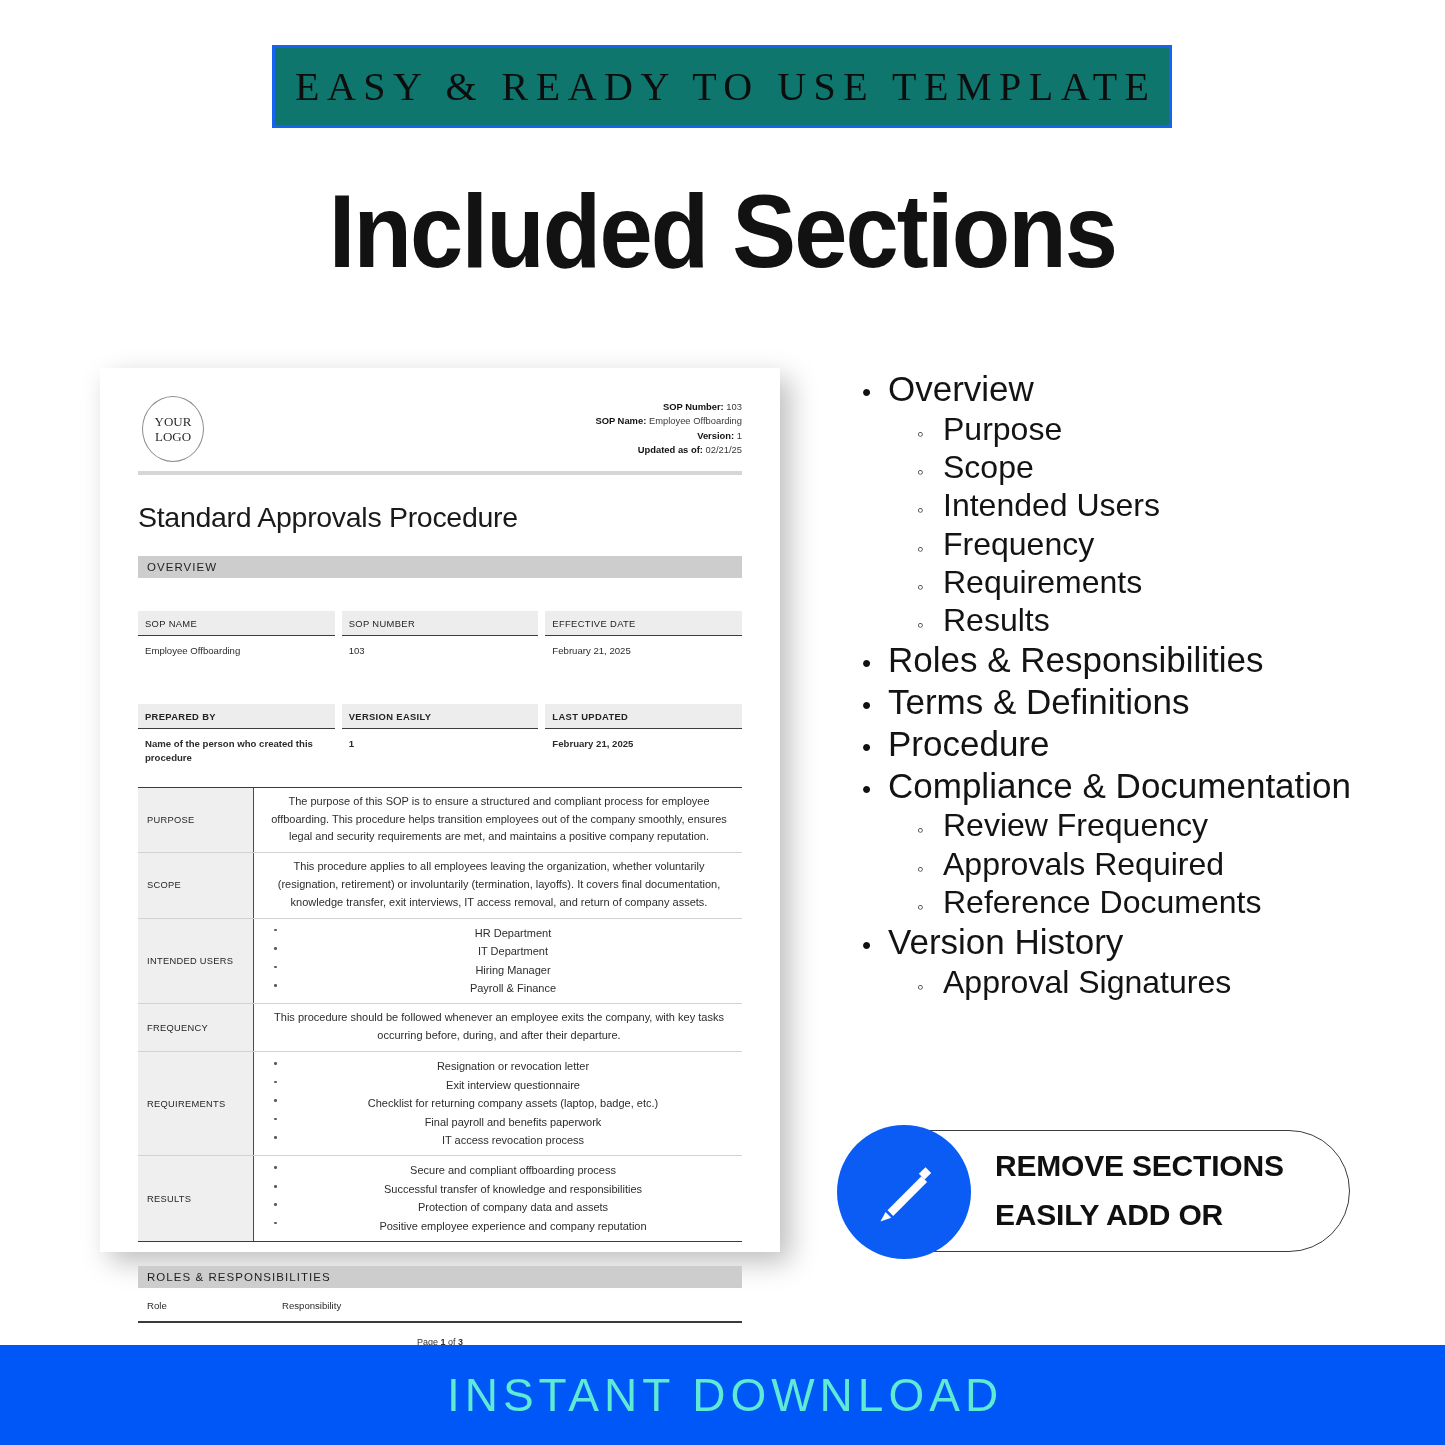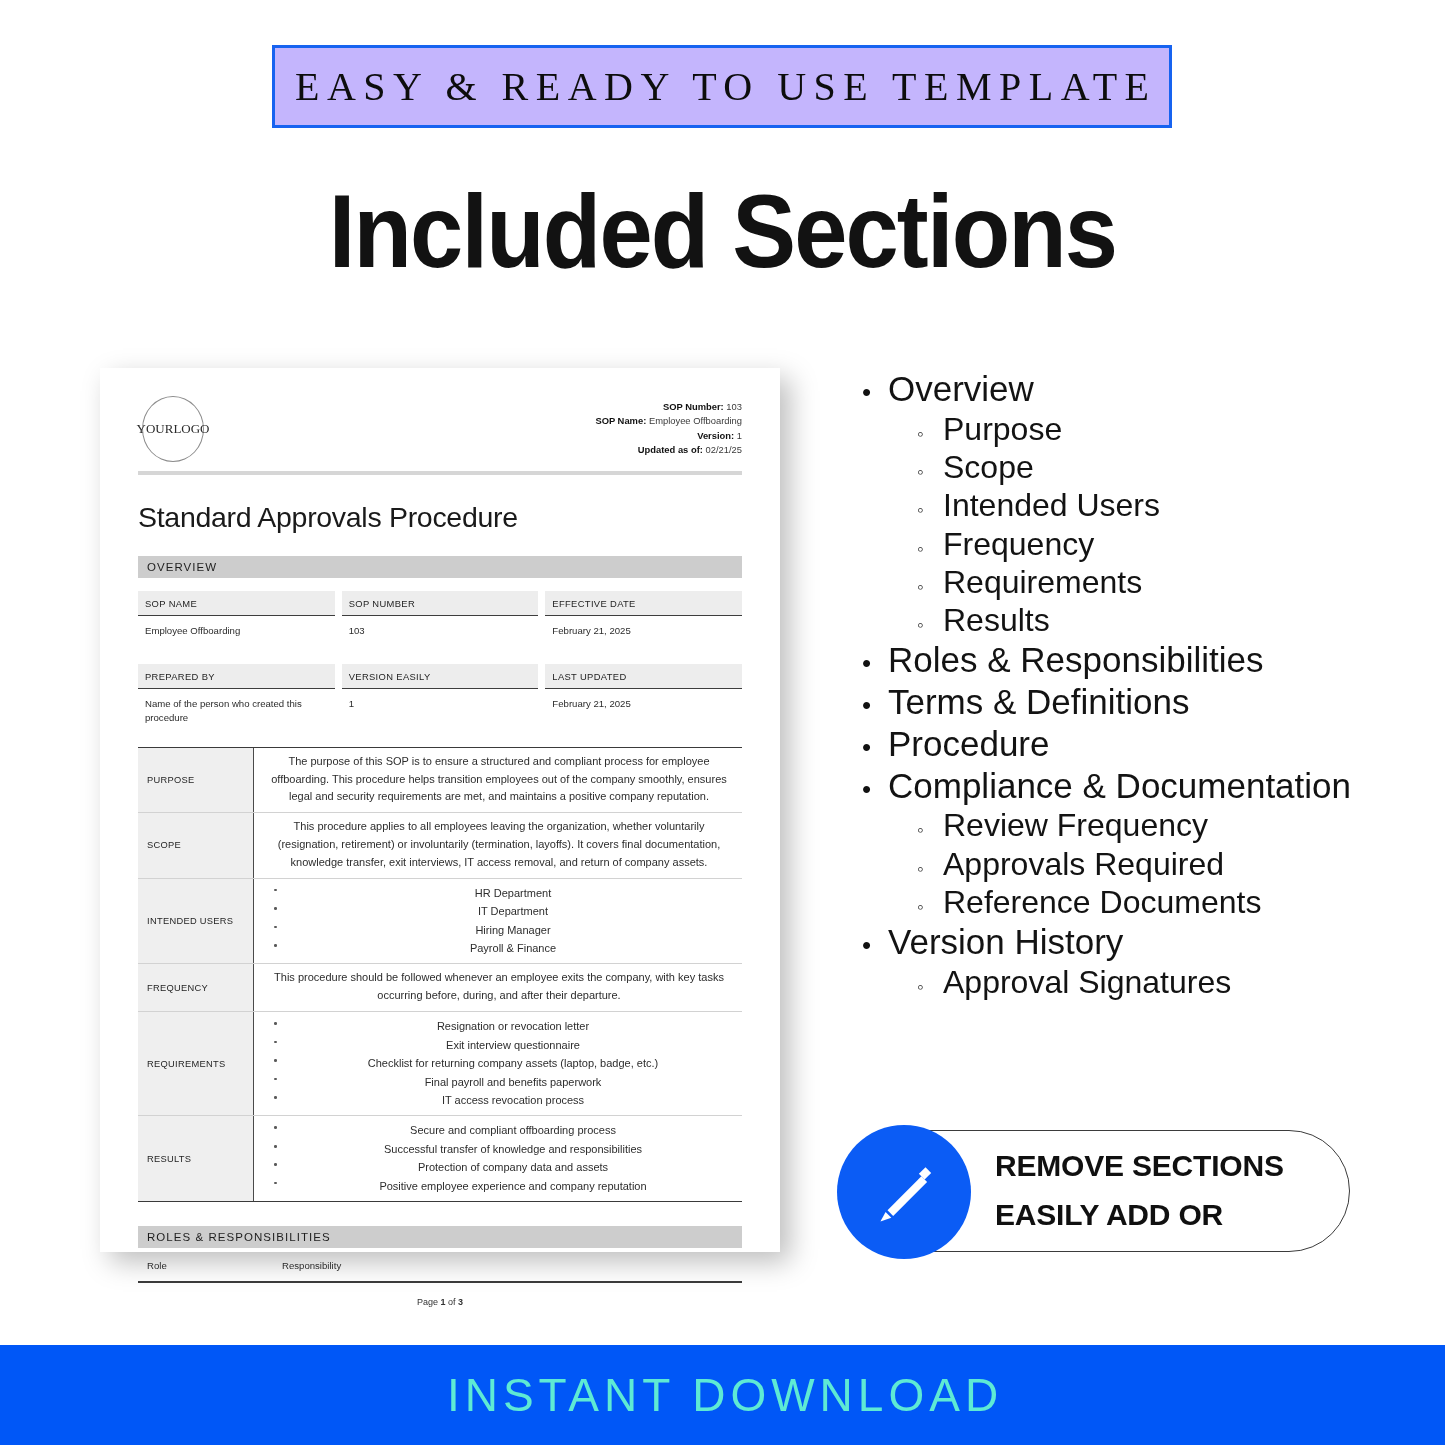--- a/index.html
+++ b/index.html
@@ -10,21 +10,21 @@
     overflow: hidden;
   }
   .canvas { position: relative; width: 1445px; height: 1445px; background: #fff; }
 
   
   .ribbon {
     position: absolute; left: 272px; top: 45px;
     width: 900px; height: 83px;
     border: 3px solid #1763f0;
     display: flex; align-items: center; justify-content: center;
-    background: #c4b5fd;
+    background: #0f766e;
   }
   .ribbon-text {
     font-family: "Liberation Serif", serif;
     font-size: 40px;
     letter-spacing: 7.5px;
     color: #0d0d0d;
     white-space: nowrap;
     text-indent: 7.5px;
   }
 
@@ -45,21 +45,21 @@
     position: absolute; left: 100px; top: 368px;
     width: 680px; height: 884px;
     background: #ffffff;
     box-shadow: 10px 10px 26px rgba(0,0,0,0.26);
   }
   .page-inner { position: absolute; inset: 0; padding: 26px 38px 0 38px; }
 
   .doc-head { display: flex; align-items: flex-start; justify-content: space-between; }
   .logo-circle {
     width: 62px; height: 66px; border: 1px solid #8c8c8c; border-radius: 50%;
-    display: flex; flex-direction: row; align-items: center; justify-content: center;
+    display: flex; flex-direction: column; align-items: center; justify-content: center;
     font-family: "Liberation Serif", serif; font-size: 13px; color: #2b2b2b; line-height: 1.18;
     margin-left: 4px; margin-top: 2px;
   }
   .head-meta { text-align: right; font-size: 9.4px; color: #3a3a3a; line-height: 1.52; margin-top: 6px; }
   .head-meta b { color: #111; font-weight: 700; }
   .head-rule { margin-top: 9px; height: 4px; background: #d6d6d6; }
 
   .doc-title {
     margin-top: 26px; font-size: 28.5px; font-weight: 400;
     color: #1a1a1a; letter-spacing: -0.3px;
@@ -71,20 +71,21 @@
     font-size: 11.5px; letter-spacing: 1.05px; color: #1e1e1e;
   }
 
   
   .info-grid { display: flex; gap: 7px; margin-top: 13px; }
   .info-cell { flex: 1; }
   .info-hd {
     background: #ededed; font-size: 9.4px; color: #242424;
     padding: 7px 21px 6px 7px; letter-spacing: 0.35px;
     border-bottom: 1.6px solid #3d3d3d;
+    margin-top: 20px;
   }
   .info-val { font-size: 9.6px; color: #2c2c2c; padding: 8px 7px 0 7px; line-height: 1.45; }
 
   
   .dtable { margin-top: 22px; border-top: 1.6px solid #3a3a3a; }
   .drow { display: flex; border-bottom: 1px solid #d2d2d2; min-height: 30px; }
   .drow:last-child { border-bottom: 1.6px solid #3a3a3a; }
   .dlabel {
     width: 116px; flex: 0 0 116px; background: #efefef;
     font-size: 9.3px; color: #1f1f1f; letter-spacing: 0.3px;
@@ -180,21 +181,21 @@
           </div>
           <div class="info-cell">
             <div class="info-hd">SOP NUMBER</div>
             <div class="info-val">103</div>
           </div>
           <div class="info-cell">
             <div class="info-hd">EFFECTIVE DATE</div>
             <div class="info-val">February 21, 2025</div>
           </div>
         </div>
-      <div class="info-grid" style="margin-top:26px;" id="info2">
+      <div class="info-grid" style="margin-top:26px;font-weight:bold;" id="info2">
           <div class="info-cell">
             <div class="info-hd">PREPARED BY</div>
             <div class="info-val">Name of the person who created this procedure</div>
           </div>
           <div class="info-cell">
             <div class="info-hd">VERSION EASILY</div>
             <div class="info-val">1</div>
           </div>
           <div class="info-cell">
             <div class="info-hd">LAST UPDATED</div>

